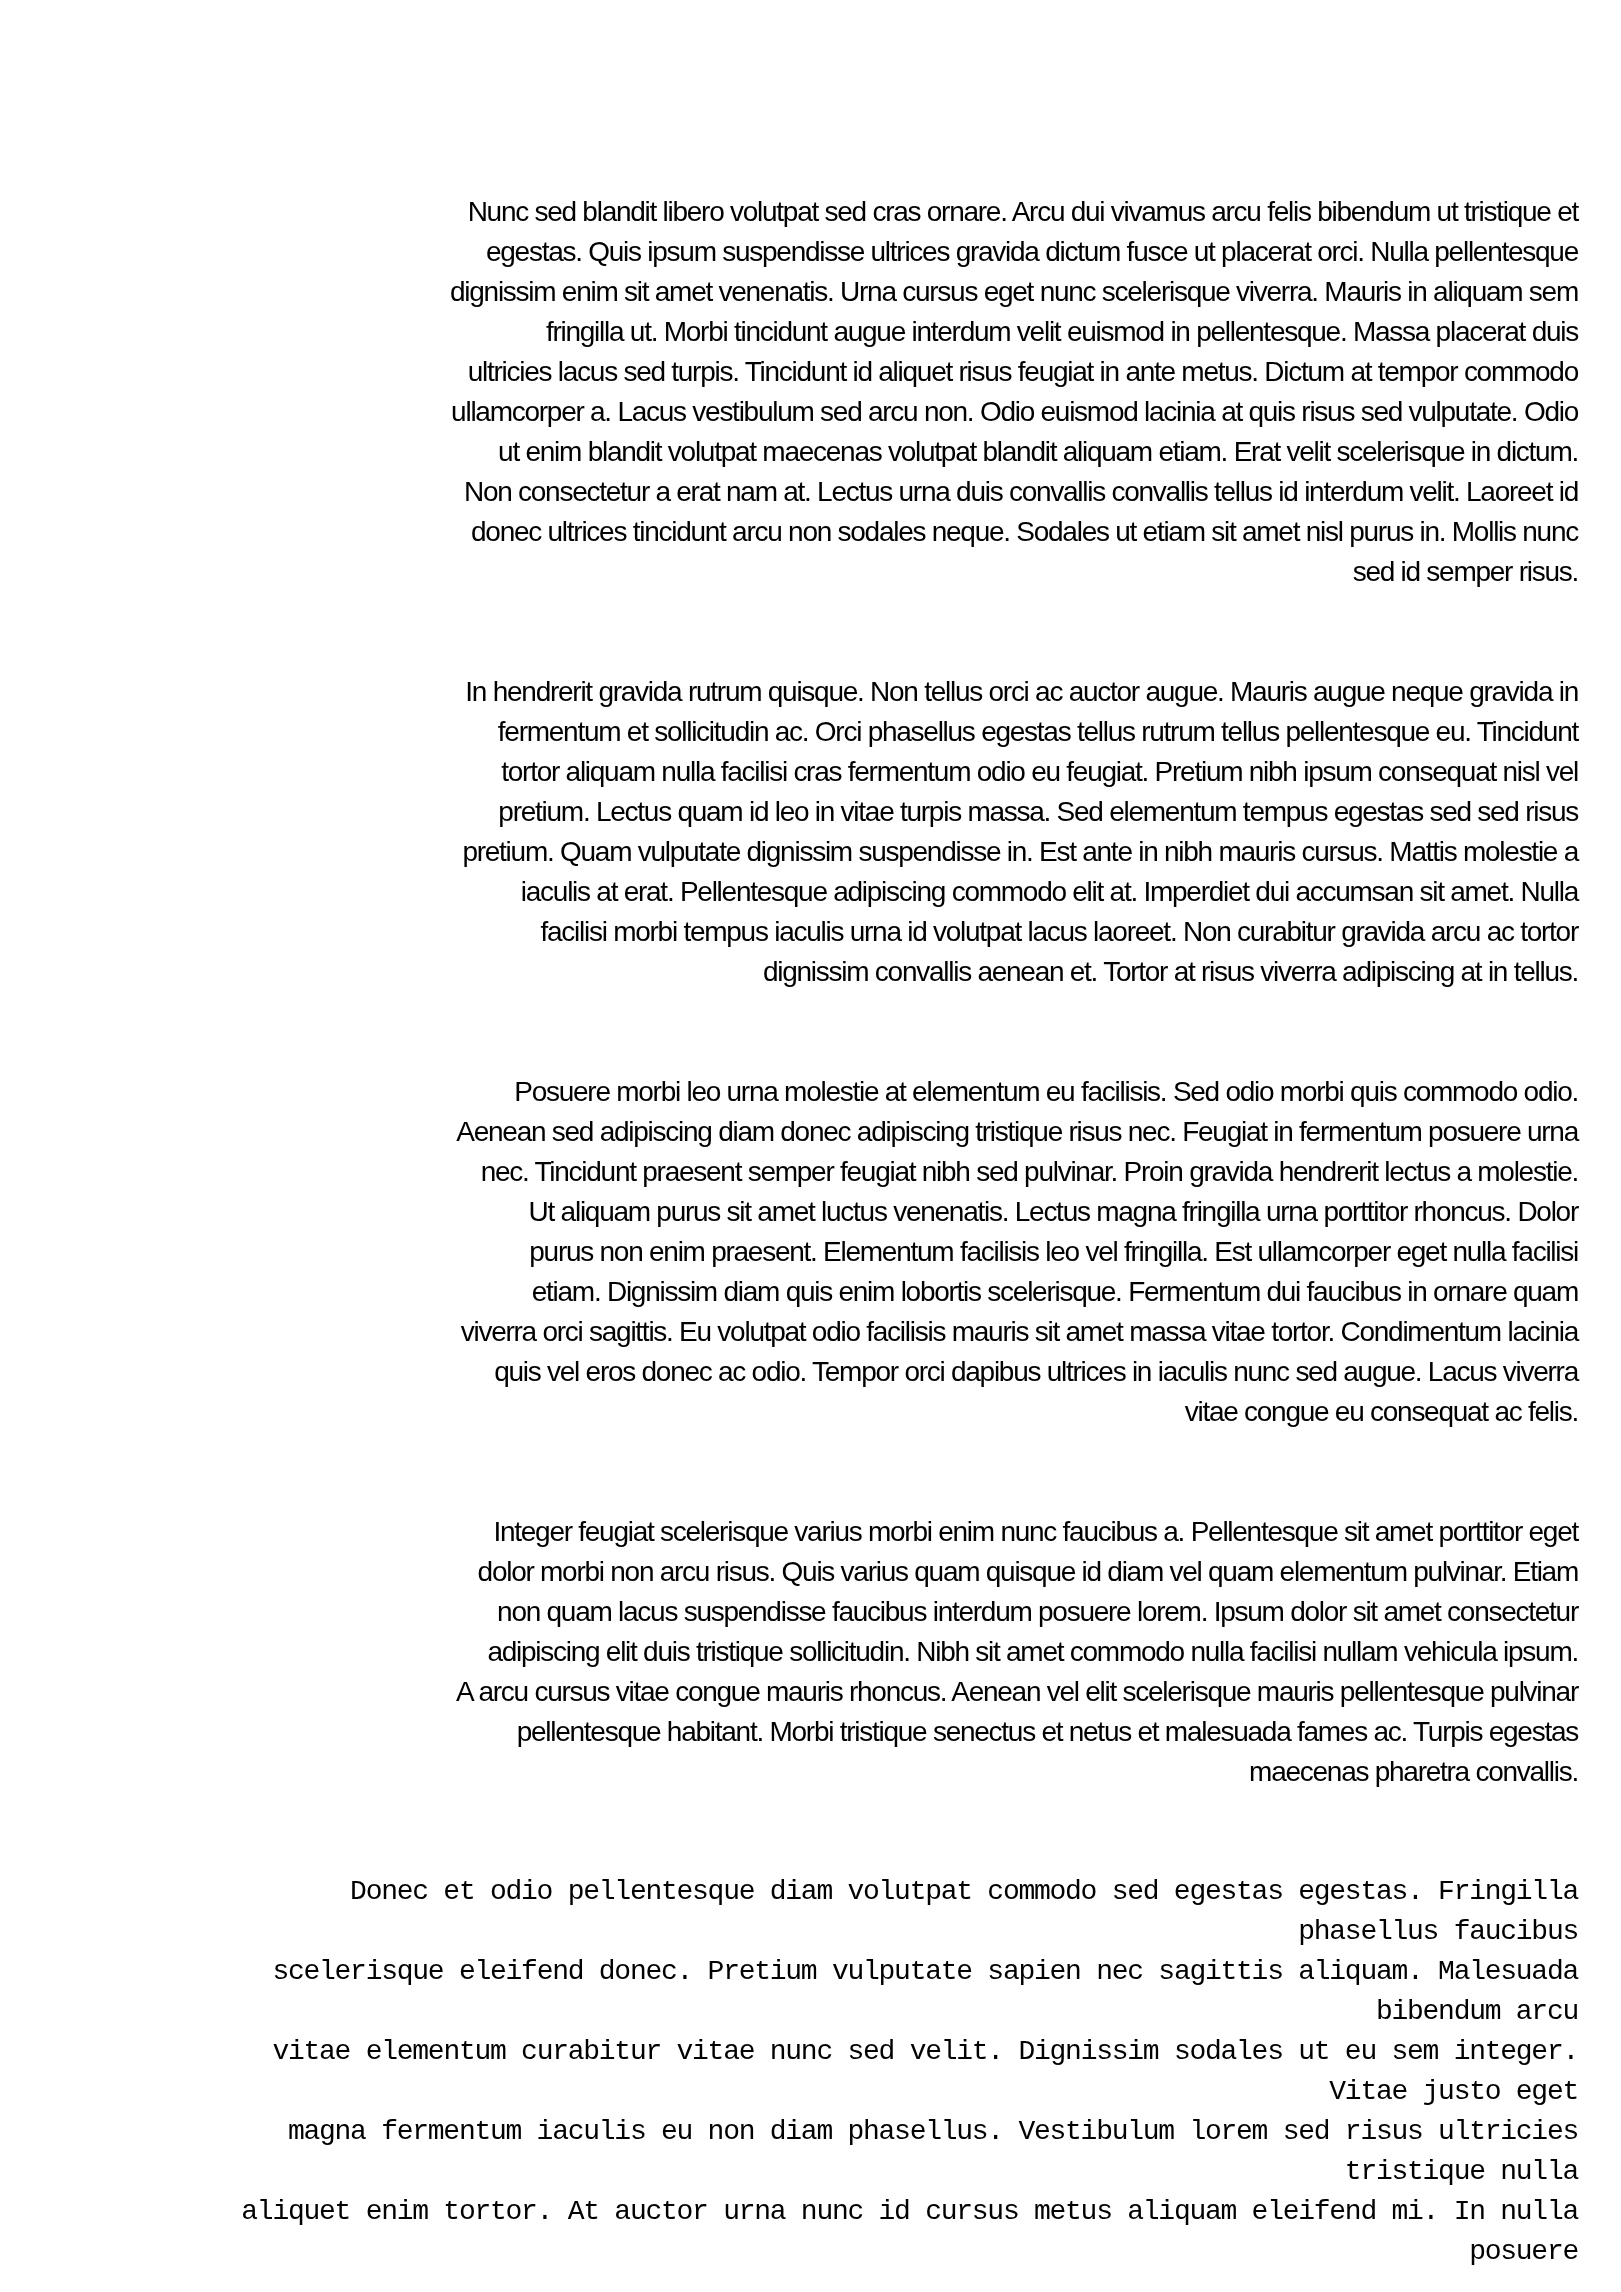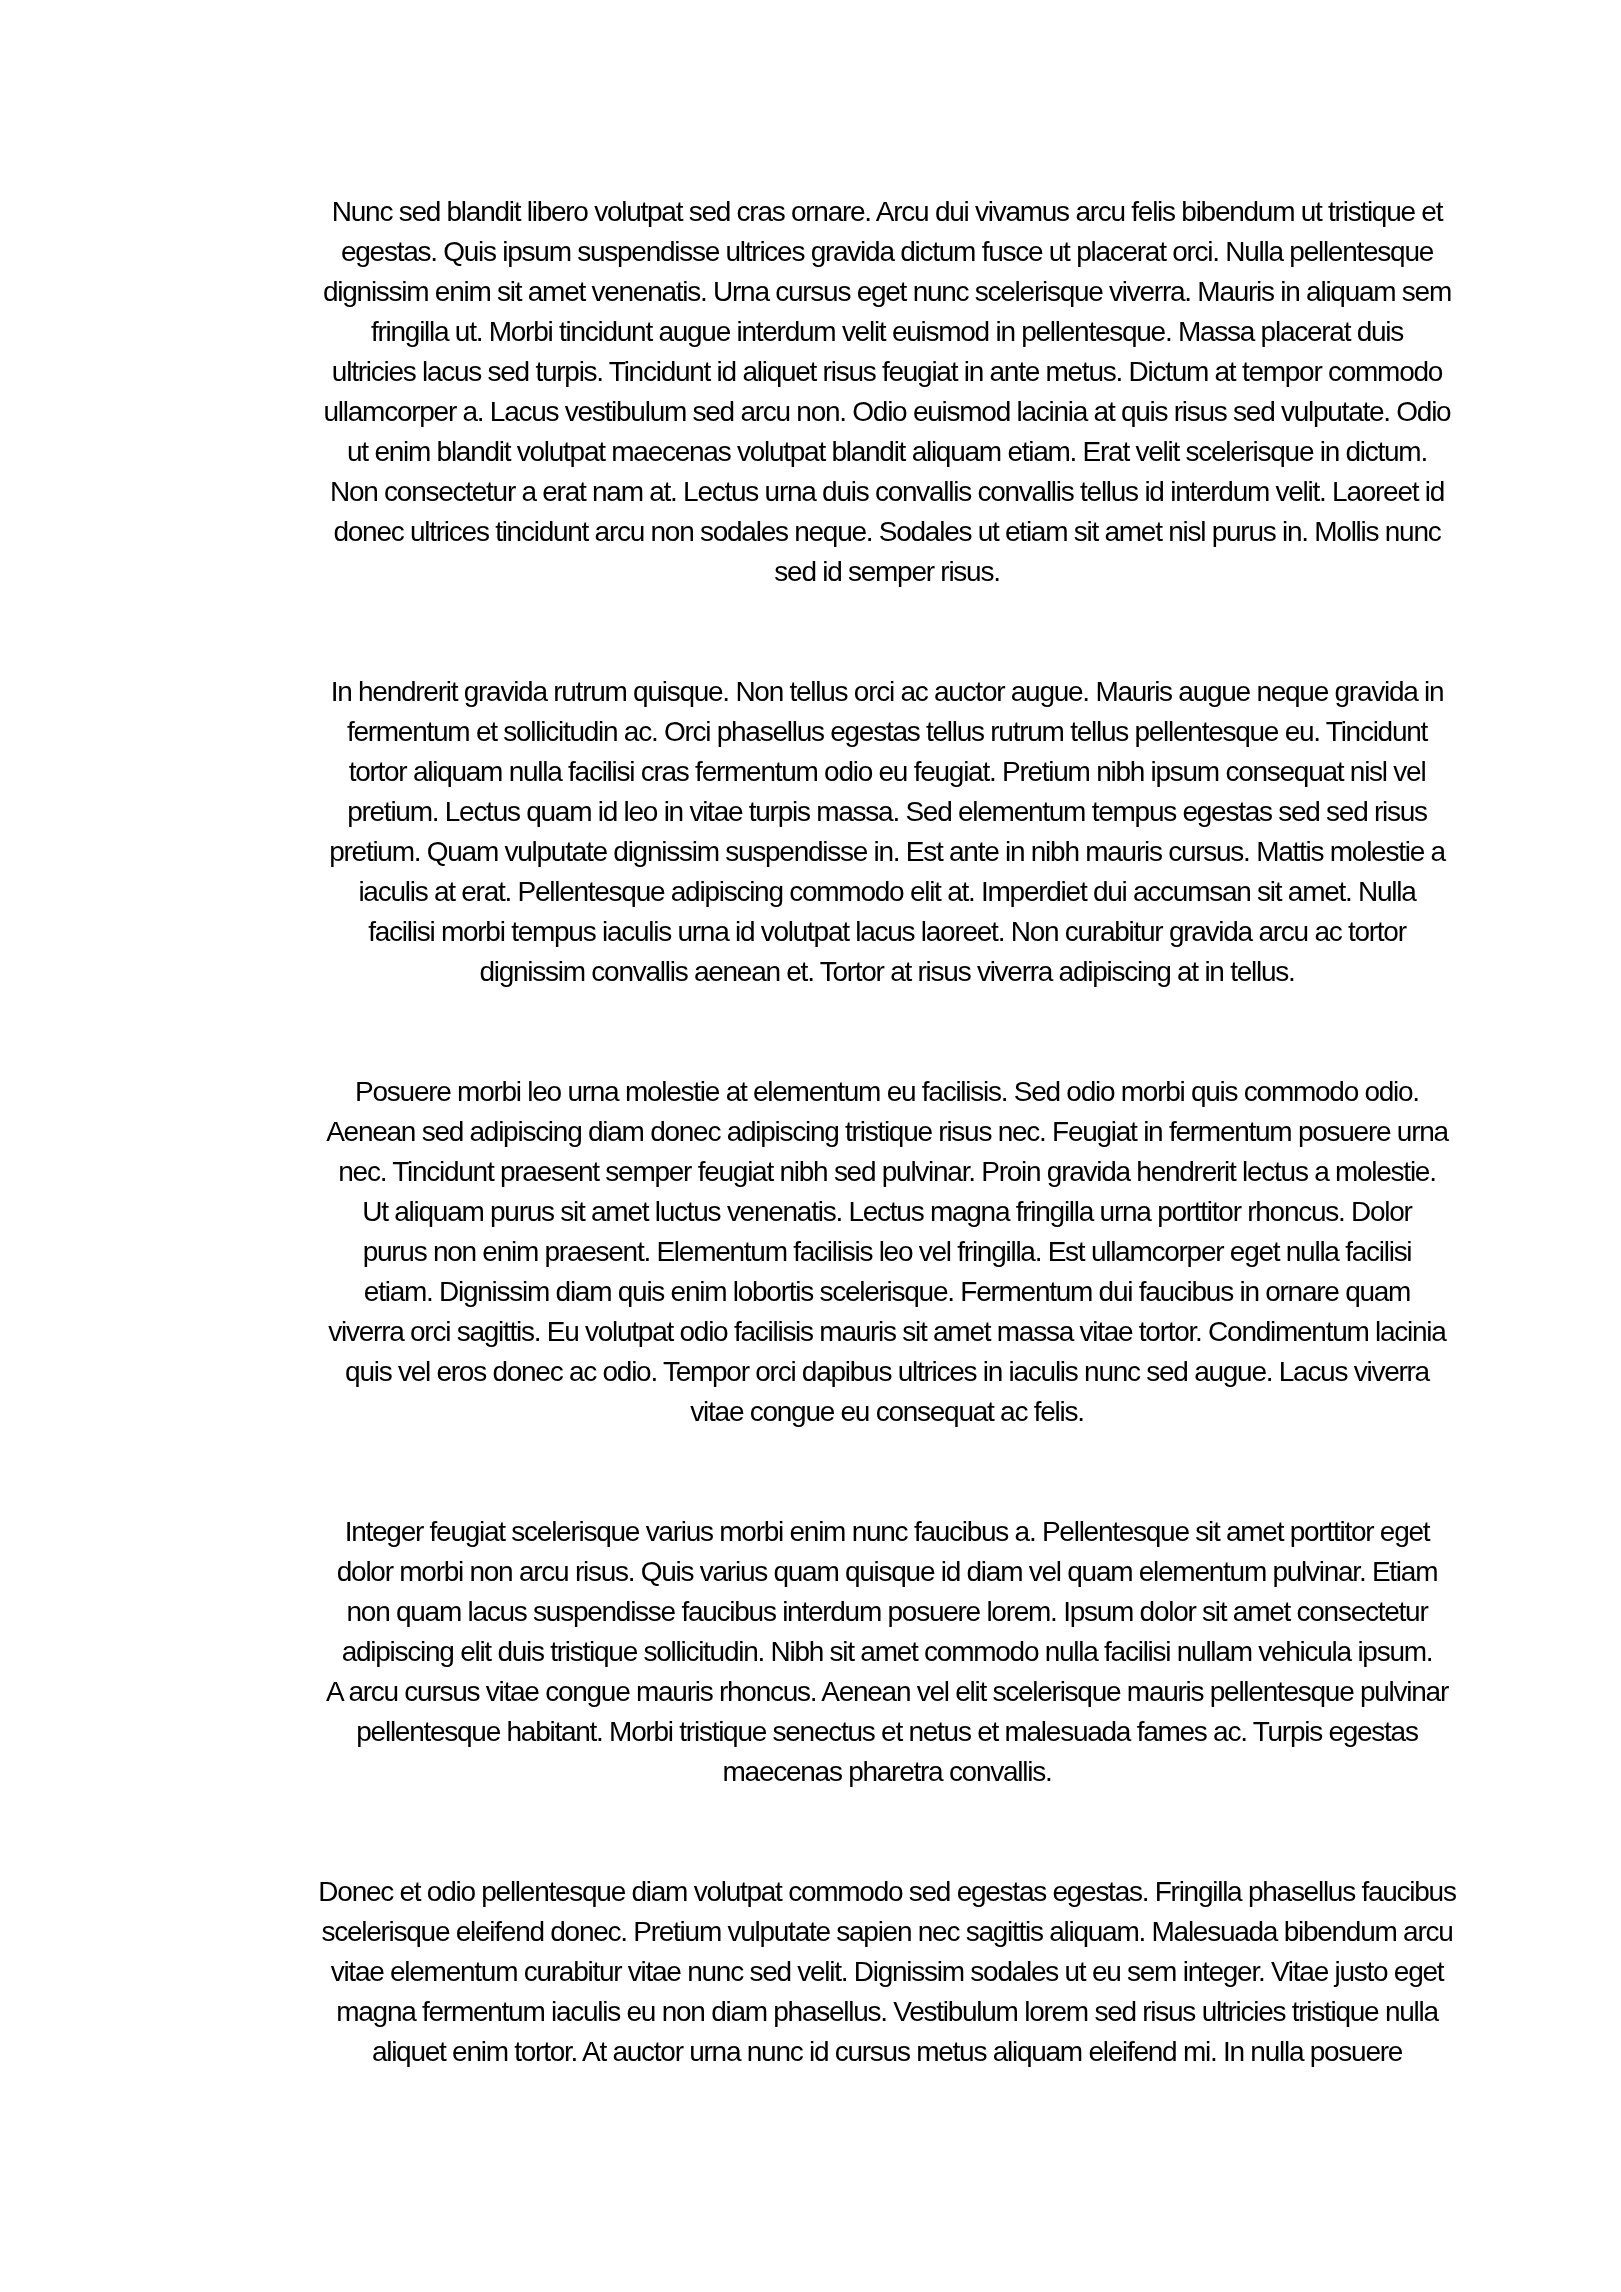--- a/index.html
+++ b/index.html
@@ -22,23 +22,23 @@
   }
   p.para {
     margin: 0 0 80px 0;
     padding: 0;
     font-family: "Liberation Sans", "DejaVu Sans", sans-serif;
     font-size: 28px;
     line-height: 40px;
     letter-spacing: -0.045em;
     color: #000000;
     white-space: pre-line; 
-    text-align: center;
+    text-align: right;
   }
-  p.para:last-child { margin-bottom: 8px; }
+  p.para:last-child { margin-bottom: 8px; font-family: Liberation Mono, monospace; }
 </style>
 </head>
 <body>
 
 <div class="page">
   <div class="content">
     <p class="para">Nunc sed blandit libero volutpat sed cras ornare. Arcu dui vivamus arcu felis bibendum ut tristique et
 egestas. Quis ipsum suspendisse ultrices gravida dictum fusce ut placerat orci. Nulla pellentesque
 dignissim enim sit amet venenatis. Urna cursus eget nunc scelerisque viverra. Mauris in aliquam sem
 fringilla ut. Morbi tincidunt augue interdum velit euismod in pellentesque. Massa placerat duis

